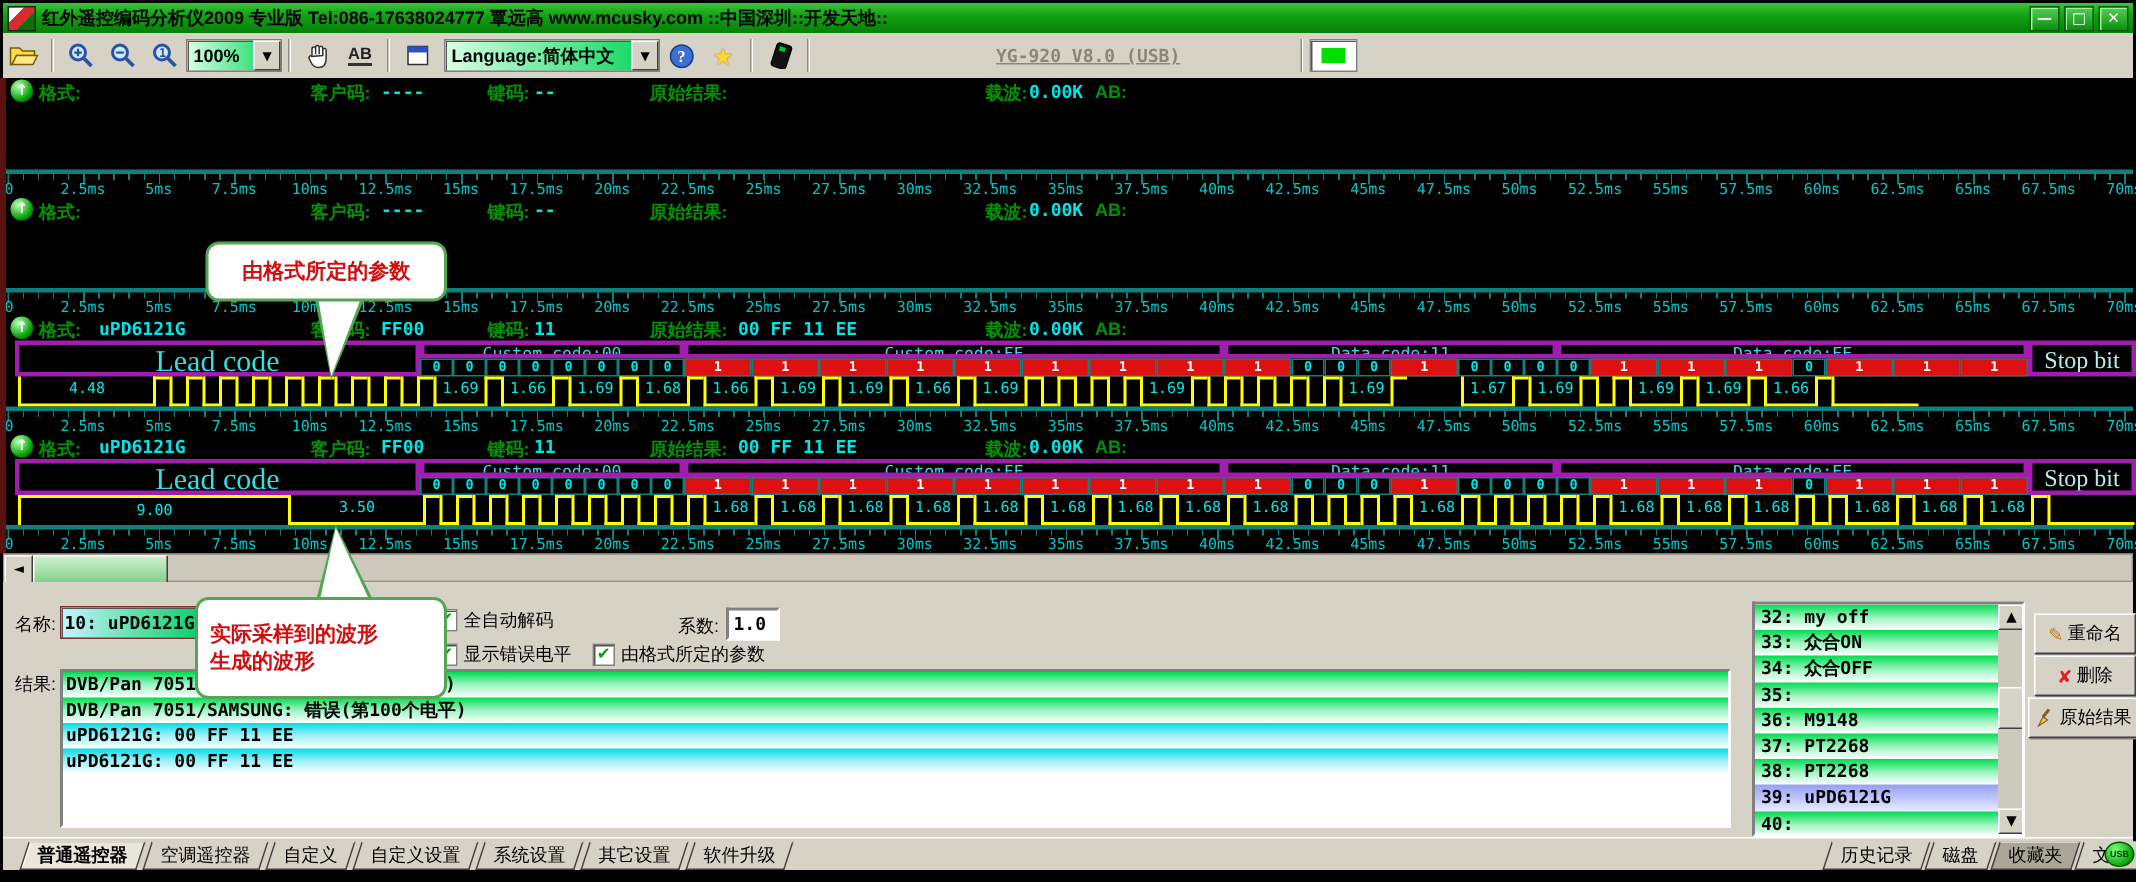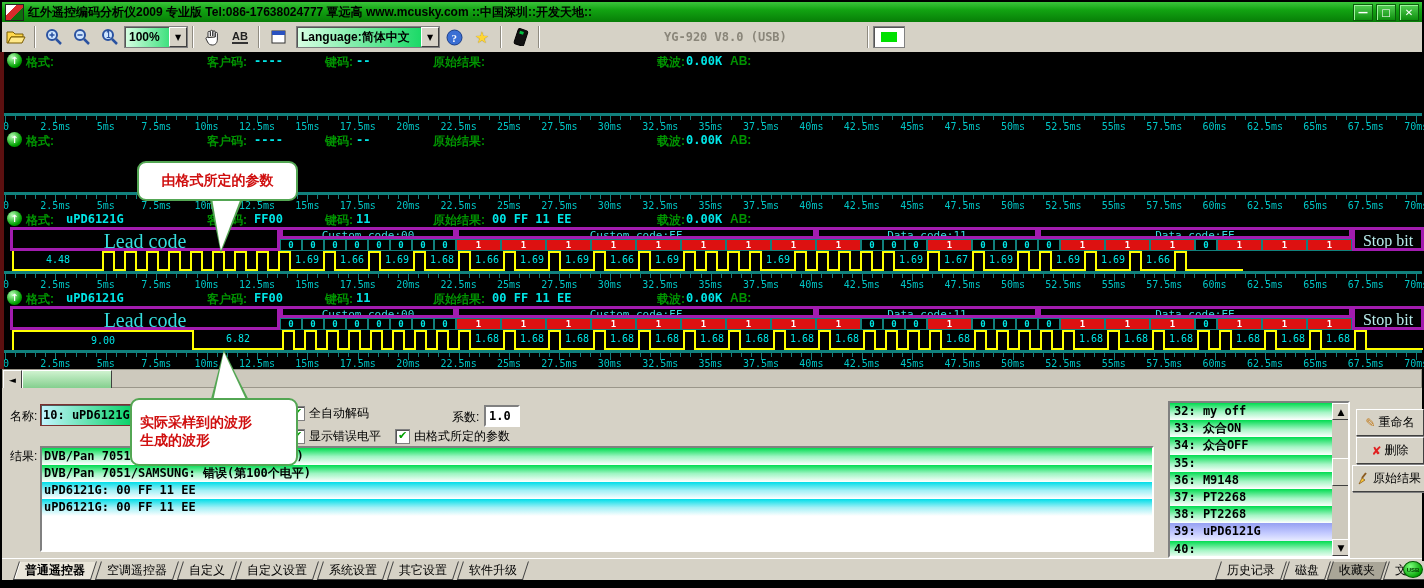--- a/index.html
+++ b/index.html
@@ -23,21 +23,21 @@
     border-bottom:1px solid #9a968a;display:flex;align-items:center;}
   .tsep{width:1px;height:22px;background:#8f8b80;border-right:1px solid #fff;margin:0 4px;}
   .tbtn{height:24px;min-width:26px;display:flex;align-items:center;justify-content:center;
     margin:0 1px;}
   .combo{height:20px;border:1px solid #808080;box-shadow:inset 1px 1px 0 #555;
     background:linear-gradient(90deg,#d9ffe4,#00d455);display:flex;align-items:center;}
   .combo .cv{font:bold 12px "Liberation Sans",sans-serif;color:#000;padding:0 4px;white-space:nowrap;}
   .drop{width:16px;height:18px;margin-left:auto;background:#d6d2c6;
     border:1px solid;border-color:#fff #404040 #404040 #fff;
     font:8px "DejaVu Sans",sans-serif;display:flex;align-items:center;justify-content:center;}
-  #device-label{color:#8a867a;font:bold 12px "DejaVu Sans Mono",monospace;white-space:nowrap;}
+  #device-label{color:#8a867a;font:bold 12px "DejaVu Sans Mono",monospace;white-space:nowrap;text-decoration:underline;}
   #led-indicator{width:30px;height:20px;background:#fff;border:1px solid #808080;
     box-shadow:inset 1px 1px 0 #555;display:flex;align-items:center;justify-content:center;}
   #led-indicator i{display:block;width:16px;height:10px;background:#00e000;}
   
   #wavearea{left:2px;top:52px;width:1420px;height:317px;background:#000;}
   #left-strip{left:0px;top:52px;width:4px;height:317px;background:#5c1010;}
   .panel{position:absolute;left:0;width:1420px;height:79px;}
   .lab{position:absolute;top:2px;font:bold 12px "Liberation Sans",sans-serif;color:#009300;white-space:nowrap;}
   .val{position:absolute;top:2px;font:bold 12px "DejaVu Sans Mono",monospace;color:#00e6e6;white-space:nowrap;}
   .uparrow{position:absolute;left:5px;top:1px;width:15px;height:15px;border-radius:50%;
@@ -443,21 +443,21 @@
         <div class="seg l" style="width: 11px;"></div>
         <div class="seg h" style="width: 11px;"></div>
         <div class="seg l" style="width: 11px;"></div>
         <div class="seg h" style="width: 11px;"></div>
         <div class="seg l" style="width: 11px;"></div>
         <div class="seg h" style="width: 11px;"></div>
         <div class="seg l" style="width: 34px;">
           <span>1.69</span>
         </div>
         <div class="seg h" style="width: 11px;"></div>
-        <div class="seg l" style="width: 34px;">
+        <div class="seg l" style="width: 34px; margin-left: 36px;">
           <span>1.67</span>
         </div>
         <div class="seg h" style="width: 11px;"></div>
         <div class="seg l" style="width: 34px;">
           <span>1.69</span>
         </div>
         <div class="seg h" style="width: 11px;"></div>
         <div class="seg l" style="width: 11px;"></div>
         <div class="seg h" style="width: 11px;"></div>
         <div class="seg l" style="width: 34px;">
@@ -558,21 +558,21 @@
       <div class="bit bit0" style="left: 1193px; top: 29px; width: 22px; height: 12px;">0</div>
       <div class="bit bit1" style="left: 1215px; top: 29px; width: 45px; height: 12px;">1</div>
       <div class="bit bit1" style="left: 1260px; top: 29px; width: 45px; height: 12px;">1</div>
       <div class="bit bit1" style="left: 1305px; top: 29px; width: 45px; height: 12px;">1</div>
       <div class="seccell stopcell" style="left: 1350px; top: 17px; width: 72px; height: 24px;">Stop bit</div>
       <div class="waverow" style="left: 10px; top: 41px; width: 1412px;">
         <div class="seg h" style="width: 180px;">
           <span>9.00</span>
         </div>
         <div class="seg l" style="width: 90px;">
-          <span>6.82</span>
+          <span>3.50</span>
         </div>
         <div class="seg h" style="width: 11px;"></div>
         <div class="seg l" style="width: 11px;"></div>
         <div class="seg h" style="width: 11px;"></div>
         <div class="seg l" style="width: 11px;"></div>
         <div class="seg h" style="width: 11px;"></div>
         <div class="seg l" style="width: 11px;"></div>
         <div class="seg h" style="width: 11px;"></div>
         <div class="seg l" style="width: 11px;"></div>
         <div class="seg h" style="width: 11px;"></div>

